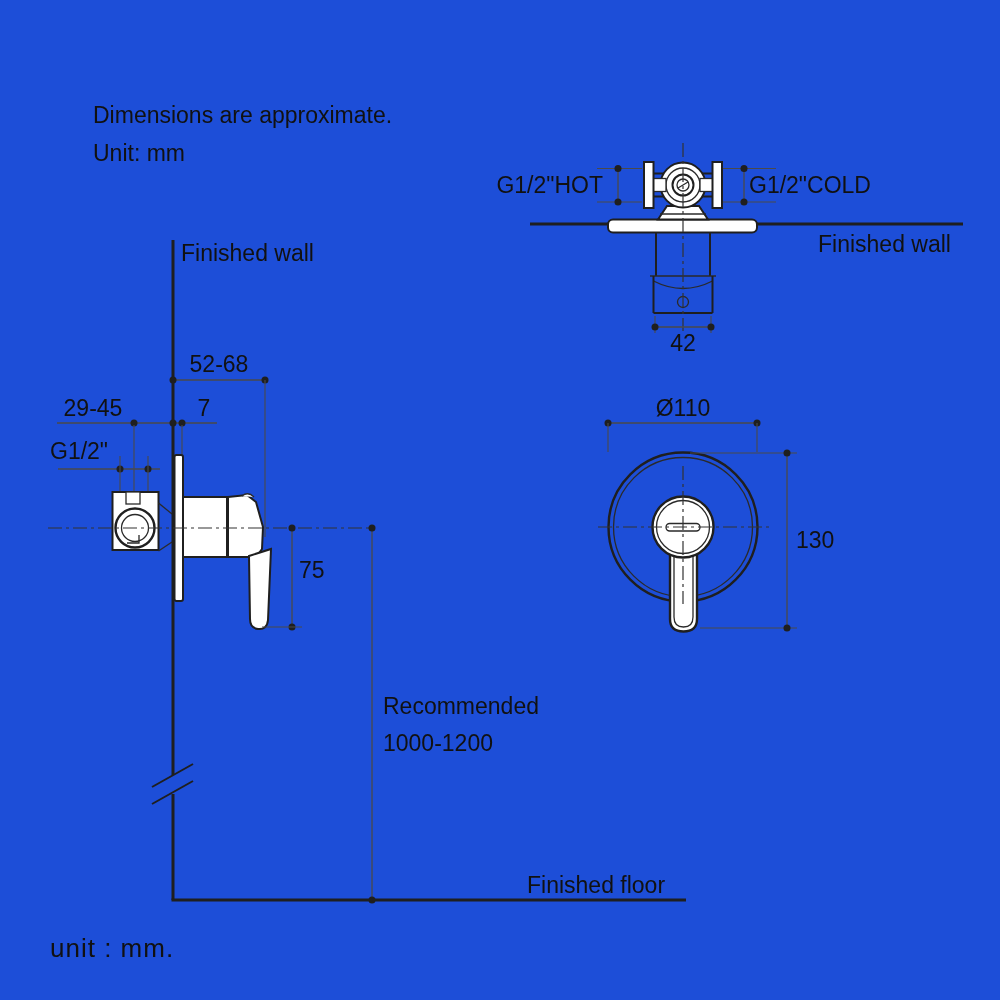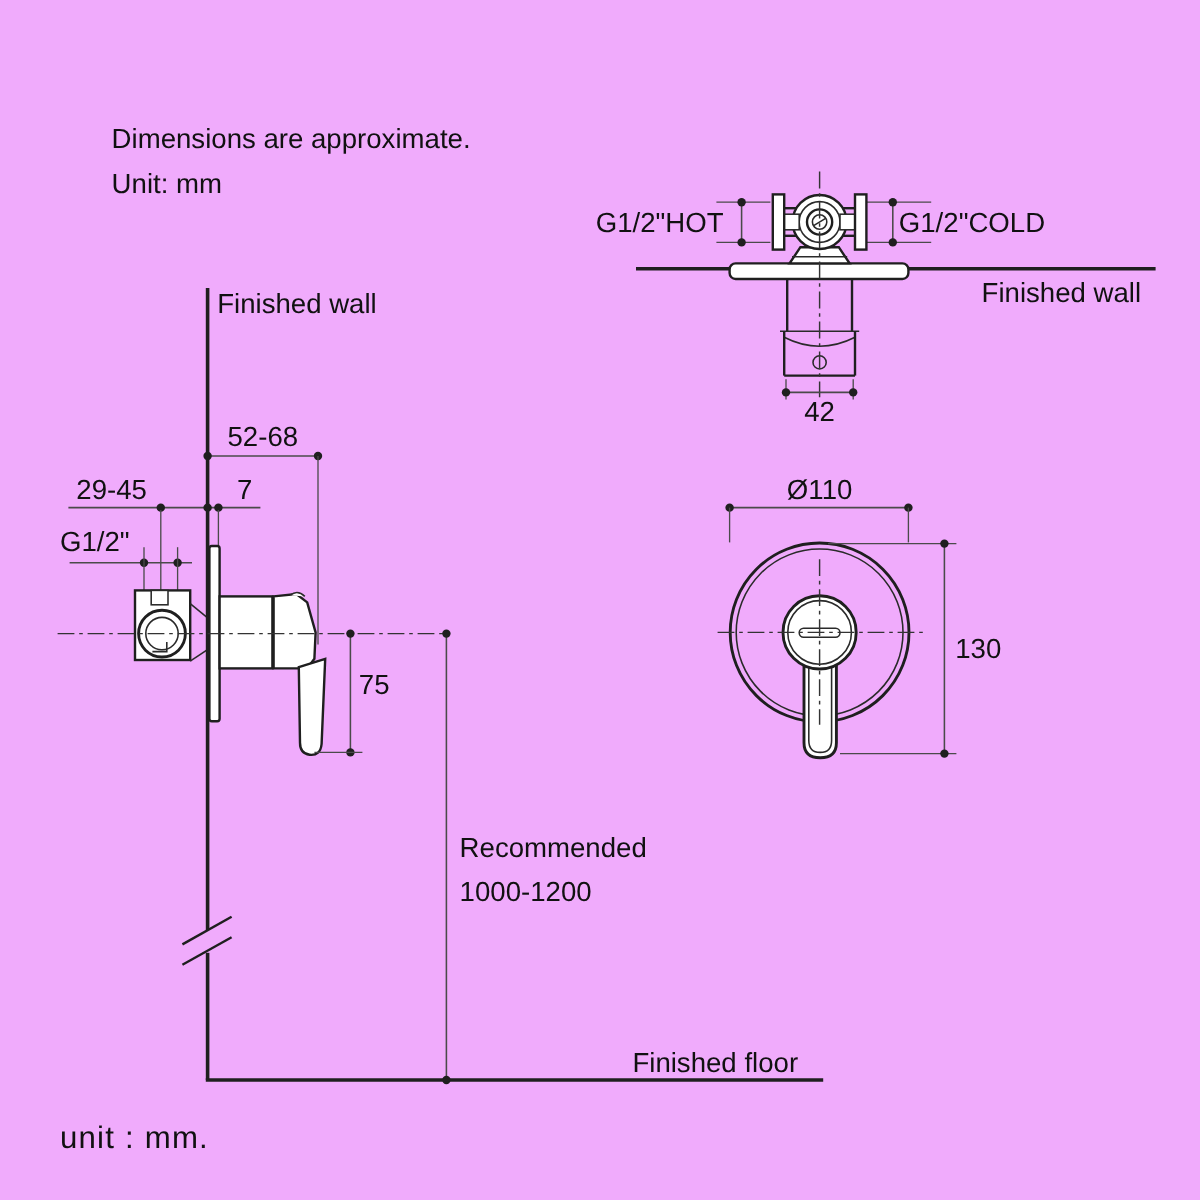--- a/index.html
+++ b/index.html
@@ -1,16 +1,16 @@
 <!DOCTYPE html>
 <html><head>
 <meta charset="utf-8">
 <style>
   html,body{margin:0;padding:0;background:#ffffff;}
-  #canvas{position:relative;width:1000px;height:1000px;background:#f0abfc;overflow:hidden;}
+  #canvas{position:relative;width:1000px;height:1000px;background:#1d4ed8;overflow:hidden;}
   svg{display:block;}
   text{font-family:"Liberation Sans","DejaVu Sans",sans-serif;fill:#111111;font-size:23px;}
   .note{font-size:23px;}
   .unitnote{font-size:26px;letter-spacing:1px;}
   .outline{stroke:#1f1f1f;fill:none;stroke-width:2;}
   .outline-bold{stroke:#1f1f1f;fill:none;stroke-width:2.4;}
   .outline-thin{stroke:#2a2a2a;fill:none;stroke-width:1.3;}
   .wf{fill:#ffffff;}
   .thick{stroke:#1f1f1f;stroke-width:3;fill:none;}
   .dim{stroke:#4a4a4a;stroke-width:1.3;fill:none;}

